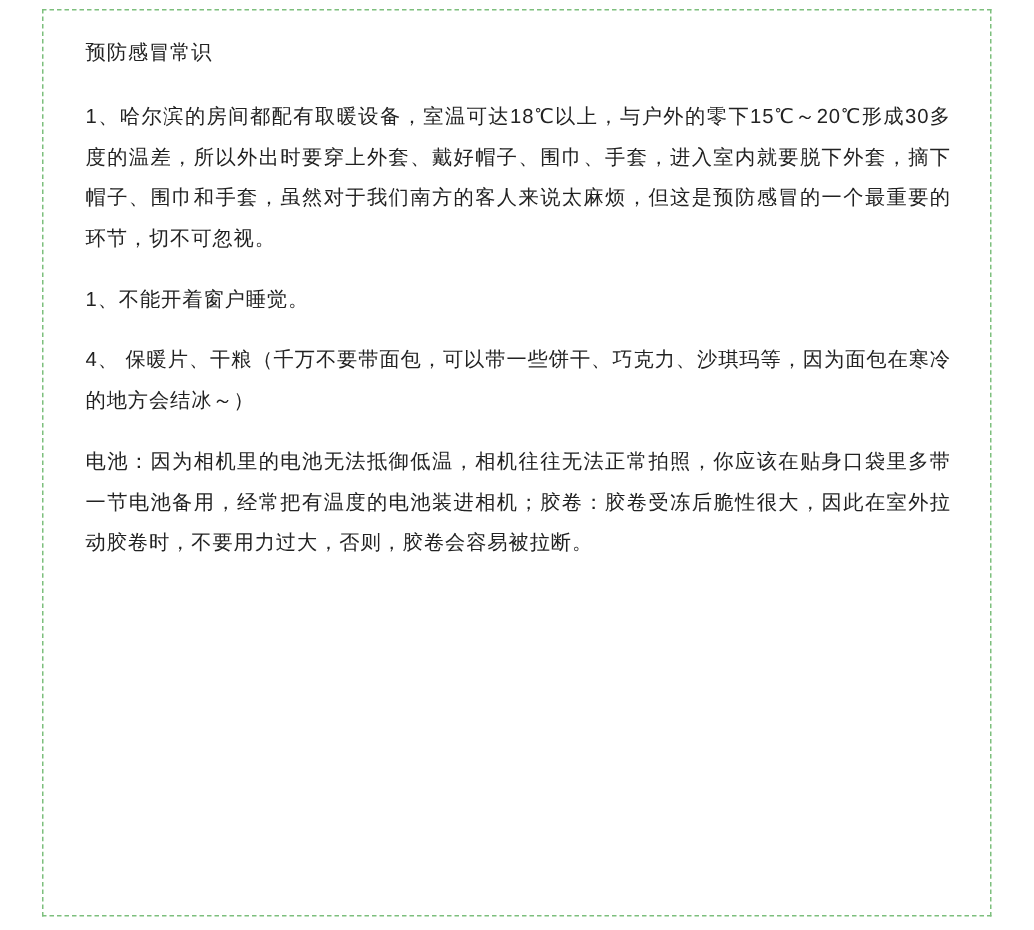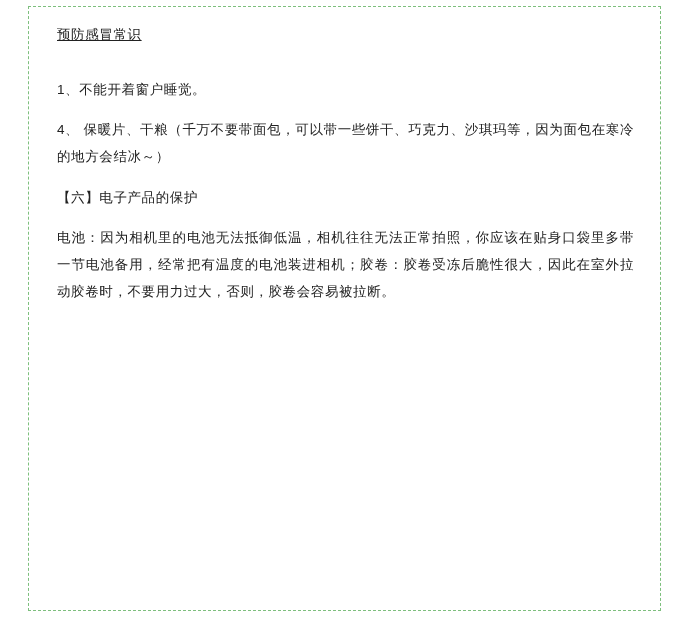--- a/index.html
+++ b/index.html
@@ -33,46 +33,45 @@
   .para {
     font-size: 13.5px;
     line-height: 27px;
     color: #222222;
     letter-spacing: 0.6px;
     margin: 0 0 14px 0;
     text-align: justify;
     text-justify: inter-ideograph;
   }
   .para.title {
-    margin-bottom: 28px;
-    text-decoration: underline;
+    margin-bottom: 16px;
   }
   .para.heading {
     margin-bottom: 13px;
   }
   .para.tight {
     margin-bottom: 13px;
   }
   .para.last {
     margin-bottom: 0;
   }
 </style>
 </head>
 <body>
 
 <div id="page">
   <div class="article-frame">
 
     <p class="para title">预防感冒常识</p>
 
+    <p class="para">1、哈尔滨的房间都配有取暖设备，室温可达18℃以上，与户外的零下15℃～20℃形成30多度的温差，所以外出时要穿上外套、戴好帽子、围巾、手套，进入室内就要脱下外套，摘下帽子、围巾和手套，虽然对于我们南方的客人来说太麻烦，但这是预防感冒的一个最重要的环节，切不可忽视。</p>
 
 
     <p class="para tight">1、不能开着窗户睡觉。</p>
 
     <p class="para">4、 保暖片、干粮（千万不要带面包，可以带一些饼干、巧克力、沙琪玛等，因为面包在寒冷的地方会结冰～）</p>
 
-    <p class="para heading">【六】电子产品的保护</p>
 
 
     <p class="para last">电池：因为相机里的电池无法抵御低温，相机往往无法正常拍照，你应该在贴身口袋里多带一节电池备用，经常把有温度的电池装进相机；胶卷：胶卷受冻后脆性很大，因此在室外拉动胶卷时，不要用力过大，否则，胶卷会容易被拉断。</p>
 
   </div>
 </div>
 
 </body></html>

